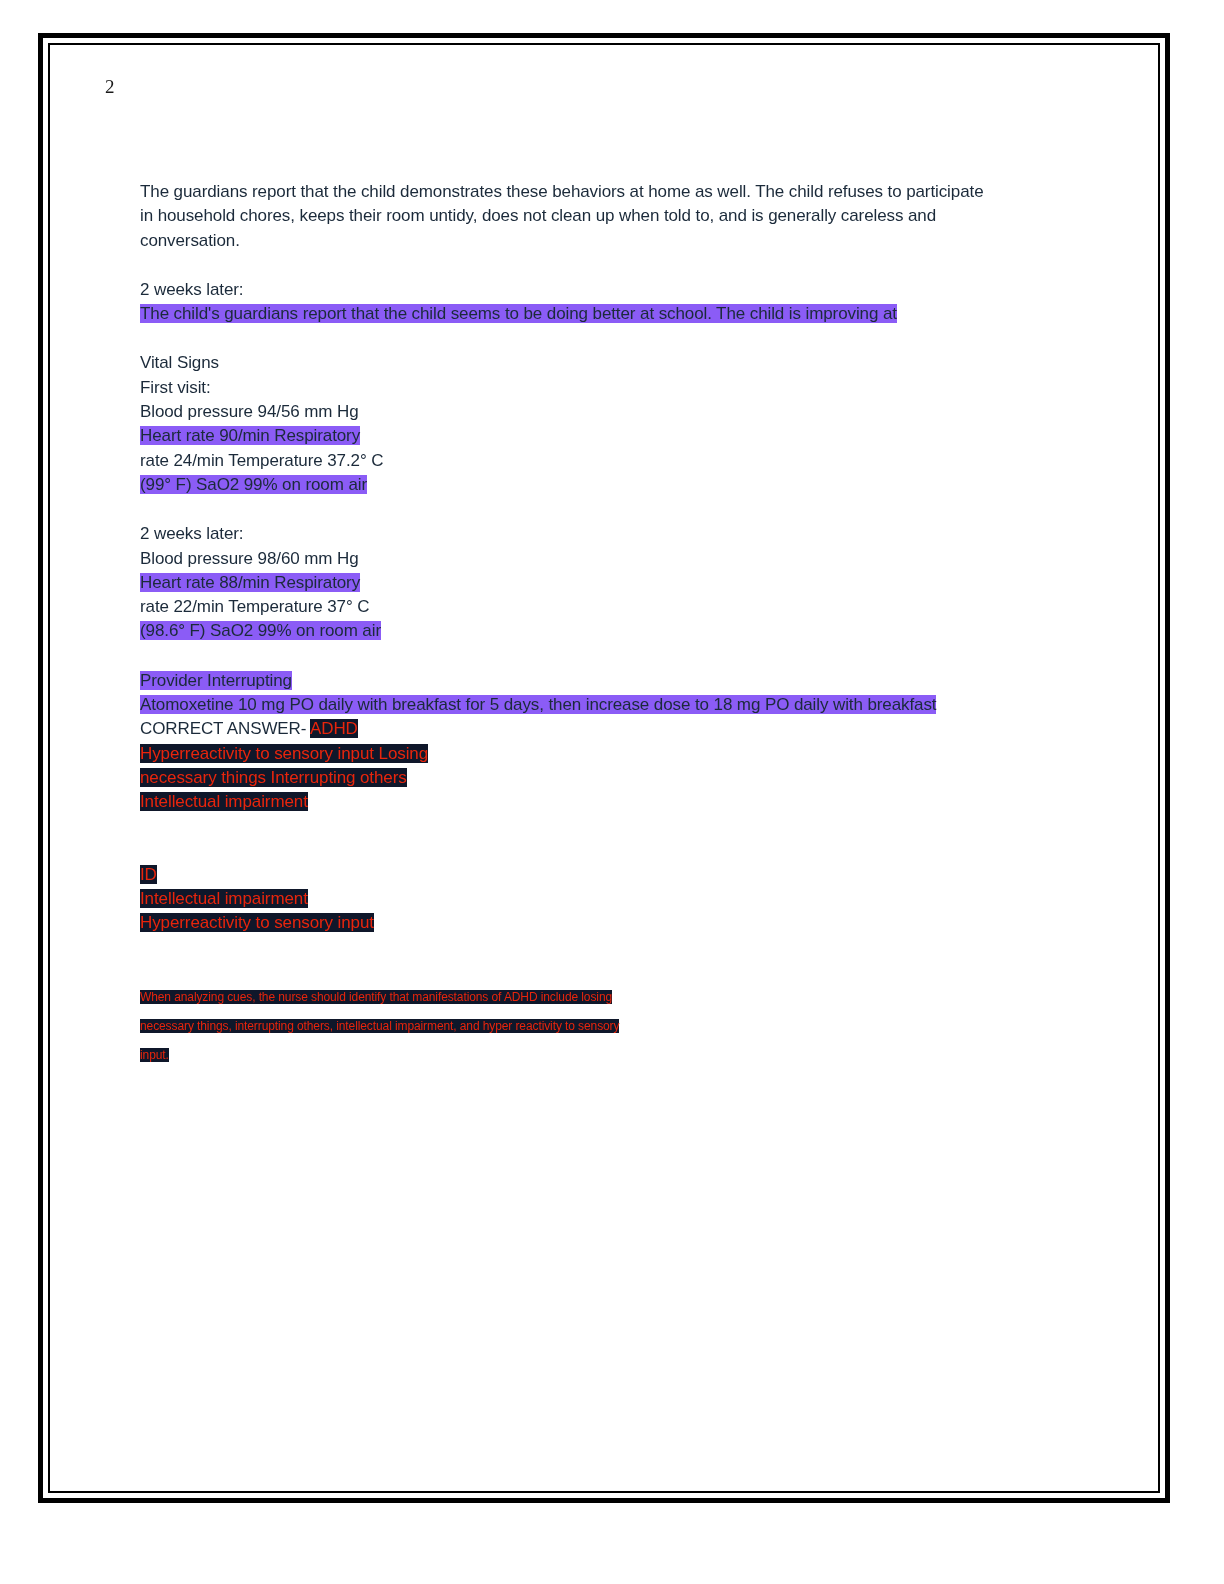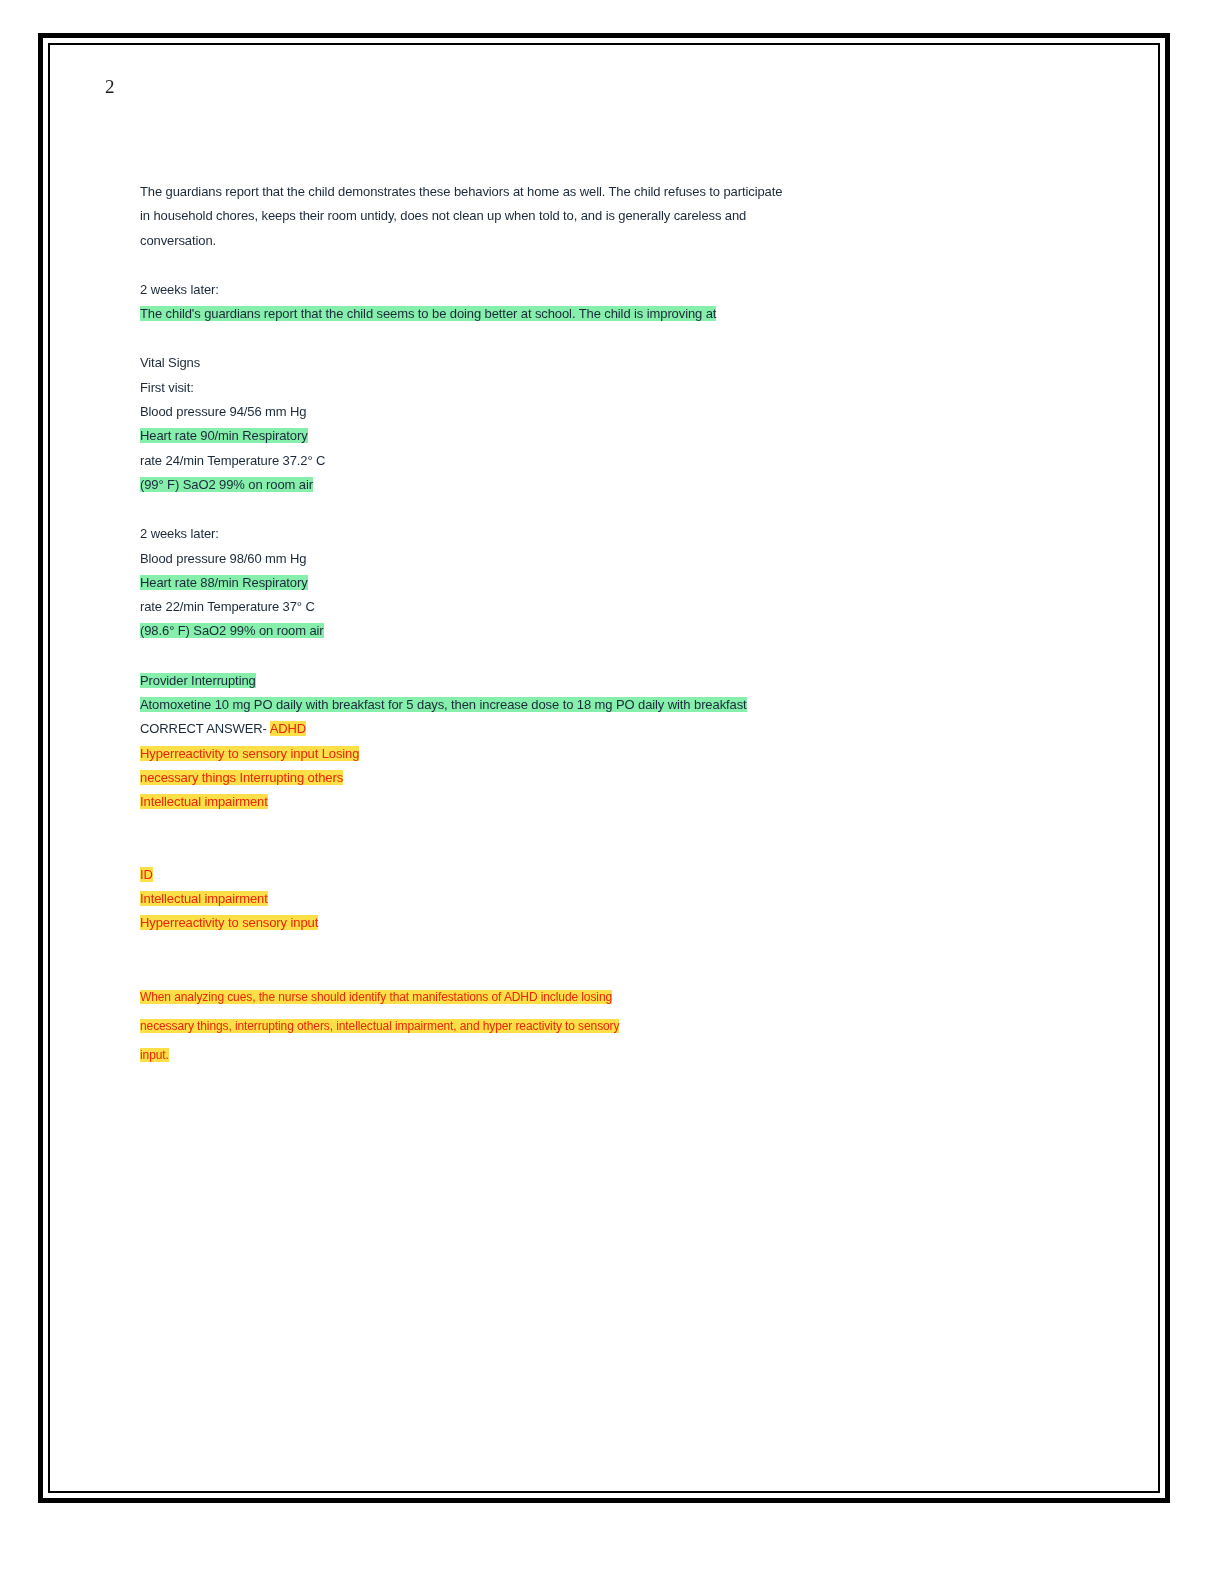--- a/index.html
+++ b/index.html
@@ -52,29 +52,29 @@
     font-family: "Liberation Serif", serif;
   }
   .body-text {
     position: absolute;
     left: 78px;
     top: 120px;
     width: 940px;
   }
   p {
     margin: 0;
-    font-size: 13px;
+    font-size: 17px;
     line-height: 24.3px;
     color: #1b2a3a;
     letter-spacing: -0.1px;
   }
   .blk { color: #1b2a3a; }
   .red { color: #e8250c; }
-  .hl { background: #86efac; }
-  .hl-red { background: #fde047; text-align: right; }
+  .hl { background: #8b5cf6; }
+  .hl-red { background: #0f172a; text-align: right; }
   .sp-md { height: 25px; }
   .sp-lg { height: 48px; }
   .para-red-spaced {
     font-size: 12px;
     line-height: 29px;
     color: #e8250c;
   }
 </style>
 </head>
 <body>

